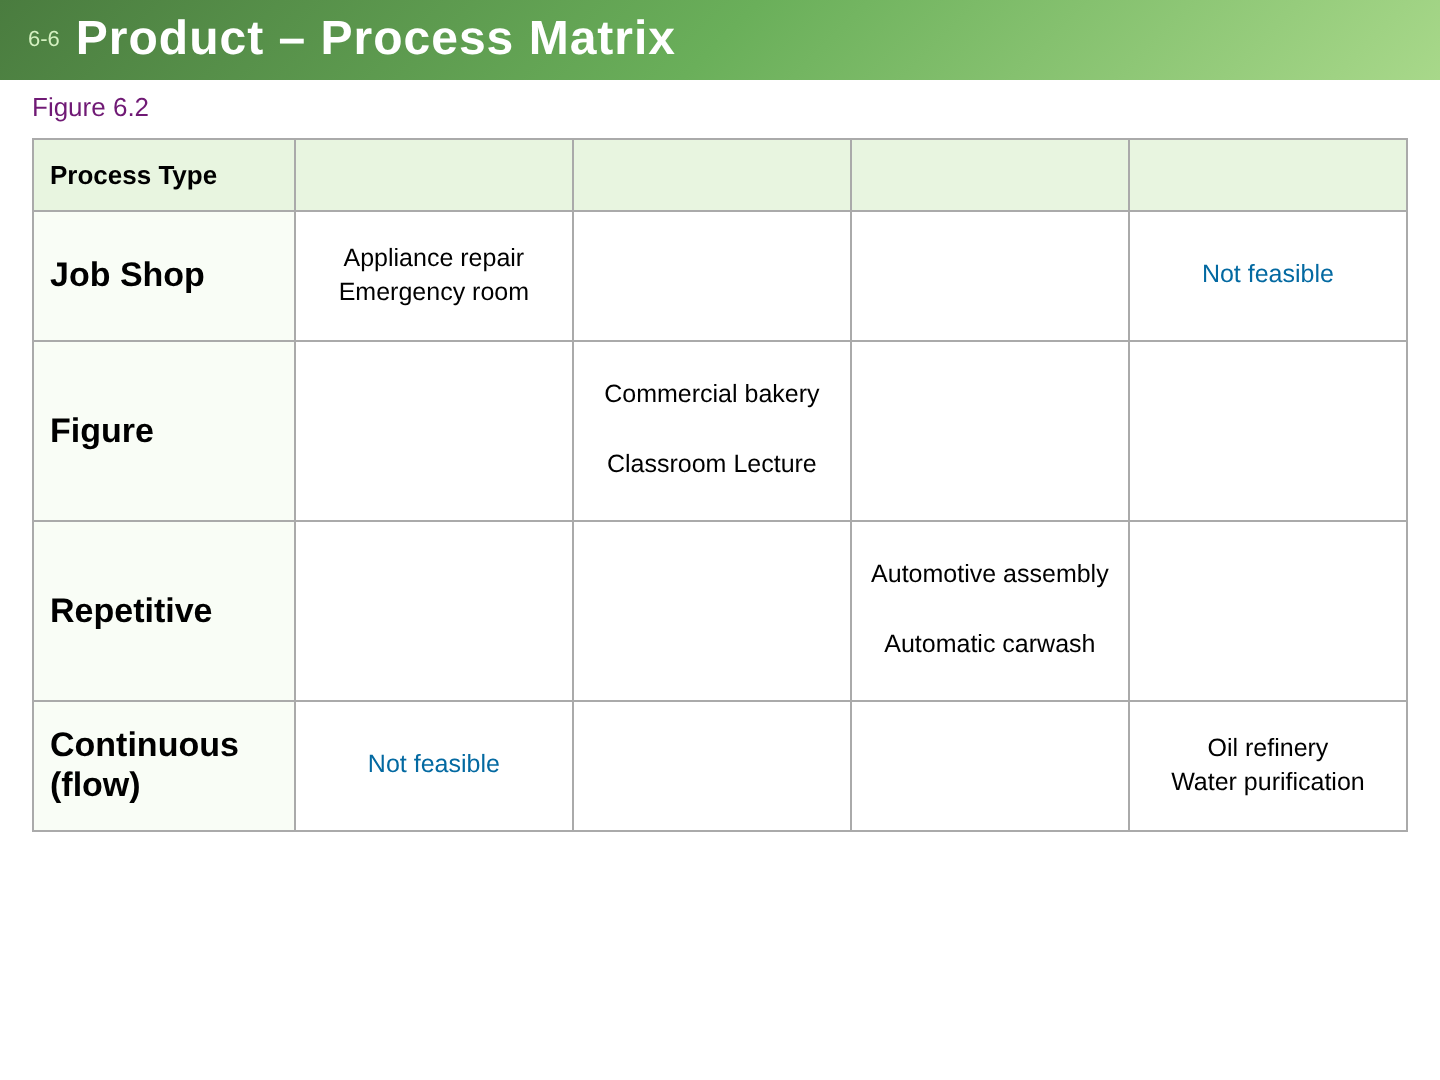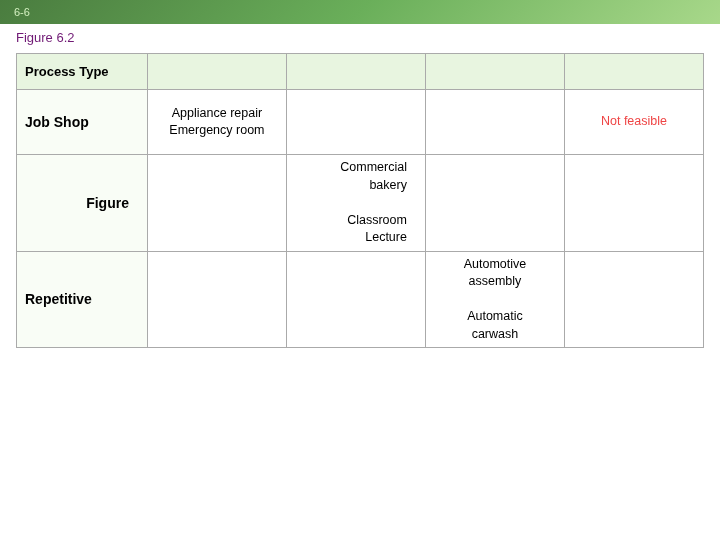--- a/index.html
+++ b/index.html
@@ -47,21 +47,21 @@
     table {
       border-collapse: collapse;
       width: 688px;
     }
 
     th, td {
       border: 1px solid #aaa;
       vertical-align: middle;
       font-size: 12.5px;
       text-align: center;
-      padding: 4px 18px;
+      padding: 4px 6px;
     }
 
     
     thead tr th {
       background: #e8f5e0;
       height: 36px;
       font-weight: bold;
       font-size: 13px;
     }
 
@@ -86,55 +86,55 @@
 
     
     .row-job-shop td {
       height: 65px;
       vertical-align: middle;
     }
 
     .row-batch td {
       height: 90px;
       vertical-align: middle;
-      text-align: right;
     }
 
     .row-repetitive td {
       height: 90px;
       vertical-align: middle;
     }
 
     .row-continuous td {
       height: 65px;
       vertical-align: middle;
     }
 
     .process-type-cell {
       text-align: left;
       padding-left: 8px;
       font-weight: bold;
-      font-size: 14px;
+      font-size: 17px;
       background: #f9fdf6;
     }
 
     .cell-content {
       line-height: 1.4;
     }
 
     .not-feasible {
-      color: #ef4444;
+      color: #0369a1;
       font-style: normal;
     }
   </style>
 </head>
 <body>
 
 <div class="header-bar">
   <span class="header-chapter">6-6</span>
+  <span class="header-title">Product – Process Matrix</span>
 </div>
 
 <div class="figure-label">Figure 6.2</div>
 
 <div class="matrix-wrapper">
   <table>
     <thead>
       <tr>
         <th class="col-process-type">Process Type</th>
         <th class="col-low"></th>
@@ -176,15 +176,28 @@
           <span>Repetitive</span>
         </td>
         <td></td>
         <td></td>
         <td>
           <div class="cell-content">Automotive assembly<br><br>Automatic carwash</div>
         </td>
         <td></td>
       </tr>
 
+      <tr class="row-continuous">
+        <td class="process-type-cell">
+          <span>Continuous (flow)</span>
+        </td>
+        <td>
+          <div class="cell-content not-feasible">Not feasible</div>
+        </td>
+        <td></td>
+        <td></td>
+        <td>
+          <div class="cell-content">Oil refinery<br>Water purification</div>
+        </td>
+      </tr>
     </tbody>
   </table>
 </div>
 
 </body></html>

